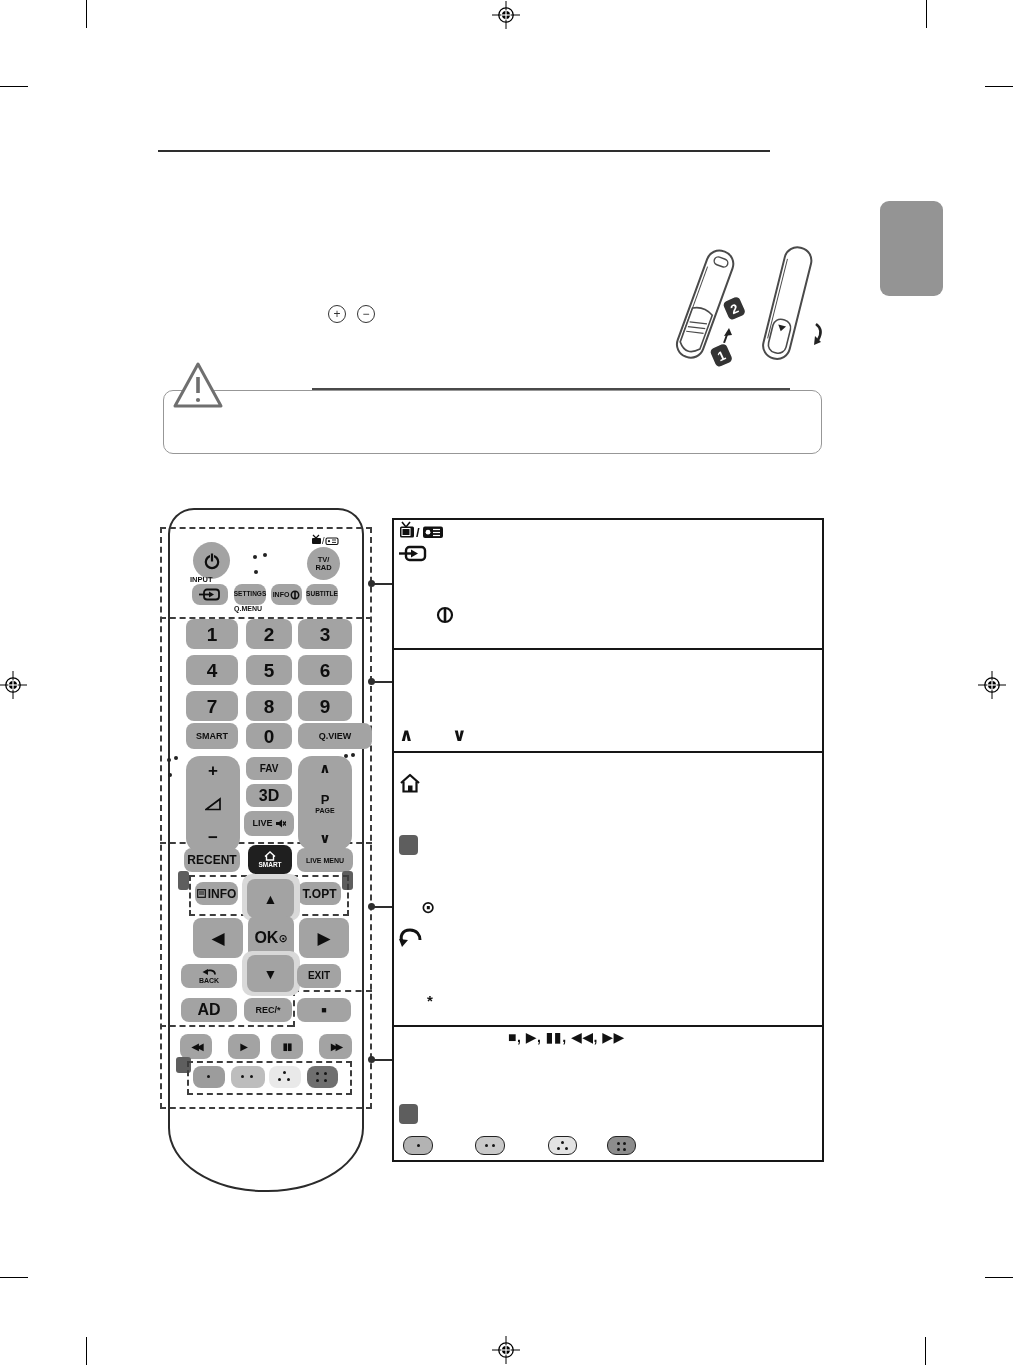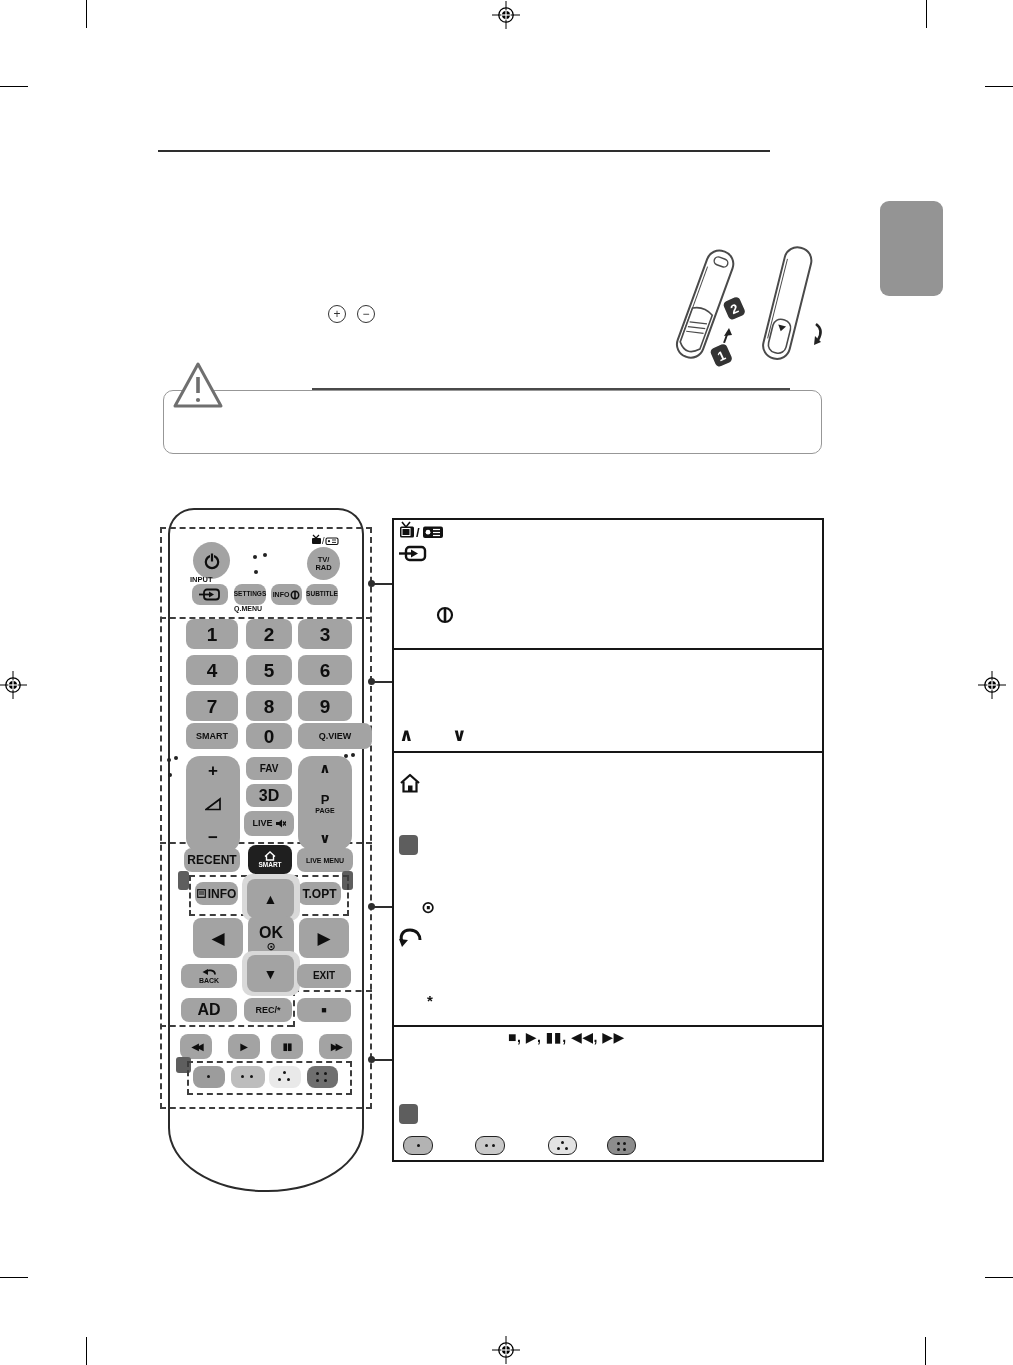--- a/index.html
+++ b/index.html
@@ -254,36 +254,36 @@
         <line x1="2" y1="3" x2="7" y2="3" stroke="#0e0e0e" stroke-width="1"></line>
         <line x1="2" y1="5" x2="7" y2="5" stroke="#0e0e0e" stroke-width="1"></line>
       </svg>
     <span>INFO</span>
   </div>
   <div class="rbtn f8" style="left:298px;top:882px;width:43px;height:23px">T.OPT</div>
 
   <div class="plate" style="left:242px;top:874px;width:58px;height:47px"></div>
   <div class="rbtn f14" style="left:247px;top:879px;width:47px;height:39px">▲</div>
   <div class="rbtn f17" style="left:193px;top:918px;width:50px;height:40px">◀</div>
-  <div class="rbtn" style="left:248px;top:916px;width:46px;height:44px;flex-direction:column;gap:0">
+  <div class="rbtn" style="left:248px;top:916px;width:46px;height:44px;flex-direction:row;gap:0">
     <span class="f12">OK</span>
     <span class="f11">⊙</span>
   </div>
   <div class="rbtn f17" style="left:299px;top:918px;width:50px;height:40px">▶</div>
   <div class="plate" style="left:242px;top:951px;width:58px;height:45px"></div>
   <div class="rbtn f14" style="left:247px;top:955px;width:47px;height:37px">▼</div>
 
   <div class="rbtn" style="left:181px;top:964px;width:56px;height:24px;flex-direction:column;gap:1px">
     <svg width="16" height="8">
         <path d="M14 6.5 C14 1.5 6 1.5 4.5 4" fill="none" stroke="#0e0e0e" stroke-width="1.8"></path>
         <path d="M1.5 4 L7 1 L7 7 Z" fill="#0e0e0e"></path>
       </svg>
     <span class="f7">BACK</span>
   </div>
-  <div class="rbtn f10" style="left:297px;top:964px;width:54px;height:24px">EXIT</div>
+  <div class="rbtn f10" style="left:297px;top:964px;width:44px;height:24px">EXIT</div>
   <div class="rbtn f12" style="left:181px;top:998px;width:56px;height:24px">AD</div>
   <div class="rbtn f9" style="left:244px;top:998px;width:48px;height:24px">REC/*</div>
   <div class="rbtn f9" style="left:297px;top:998px;width:54px;height:24px">■</div>
 
   <div class="rbtn f10 tight" style="left:180px;top:1034px;width:32px;height:25px">◀◀</div>
   <div class="rbtn f10" style="left:228px;top:1034px;width:32px;height:25px">▶</div>
   <div class="rbtn f10" style="left:271px;top:1034px;width:32px;height:25px;letter-spacing:-1px">▮▮</div>
   <div class="rbtn f10 tight" style="left:319px;top:1034px;width:33px;height:25px">▶▶</div>
 
   <div class="sq" style="left:176px;top:1057px;width:15px;height:16px"></div>

